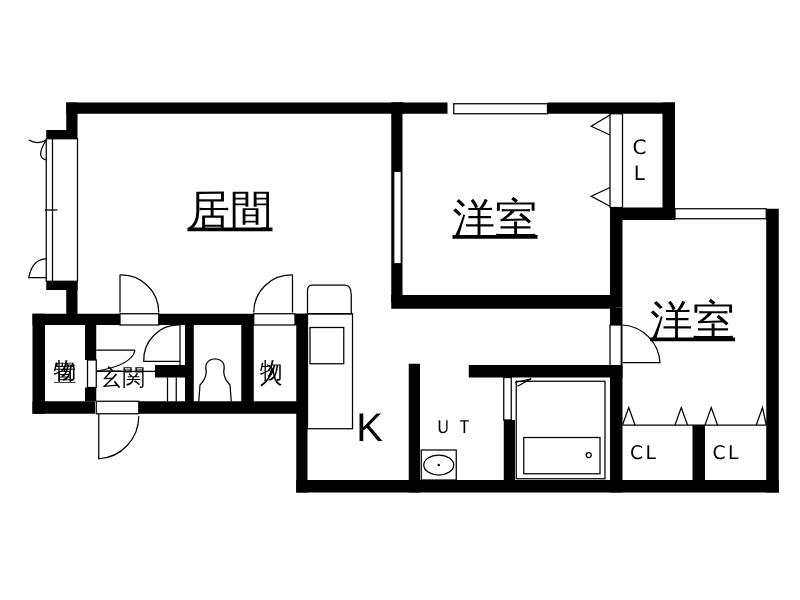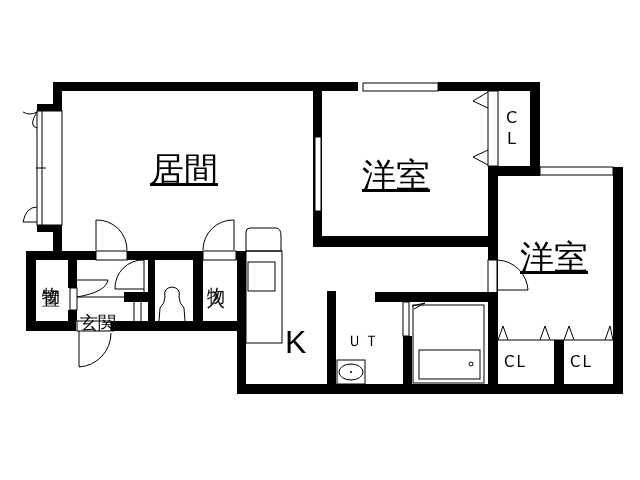--- a/index.html
+++ b/index.html
@@ -138,17 +138,17 @@
     <path class="thin" d="M159 321 L160 308 Q165 303 165 297 Q163 288 172 287 Q181 288 179 297 Q179 303 184 308 L185 321"></path>
   </g>
 </svg>
 
 <div class="label lg" style="left:150px;top:152px;">居間</div>
 <div class="label lg" style="left:362px;top:158px;">洋室</div>
 <div class="label lg" style="left:520px;top:240px;">洋室</div>
 <div class="label k" style="left:285px;top:326px;">K</div>
 <div class="label sm" style="left:347px;top:334px;">ＵＴ</div>
 <div class="label vert" style="left:42px;top:273px;">物置</div>
-<div class="label md" style="left:80px;top:314px;">玄関</div>
+<div class="label md" style="left:80px;top:294px;">玄関</div>
 <div class="label vert" style="left:207px;top:273px;">物入</div>
 <div class="label vert" style="left:503px;top:108px;font-size:16px;">CL</div>
 <div class="label sm" style="left:504px;top:355px;">CL</div>
 <div class="label sm" style="left:570px;top:355px;">CL</div>
 
 </body></html>

